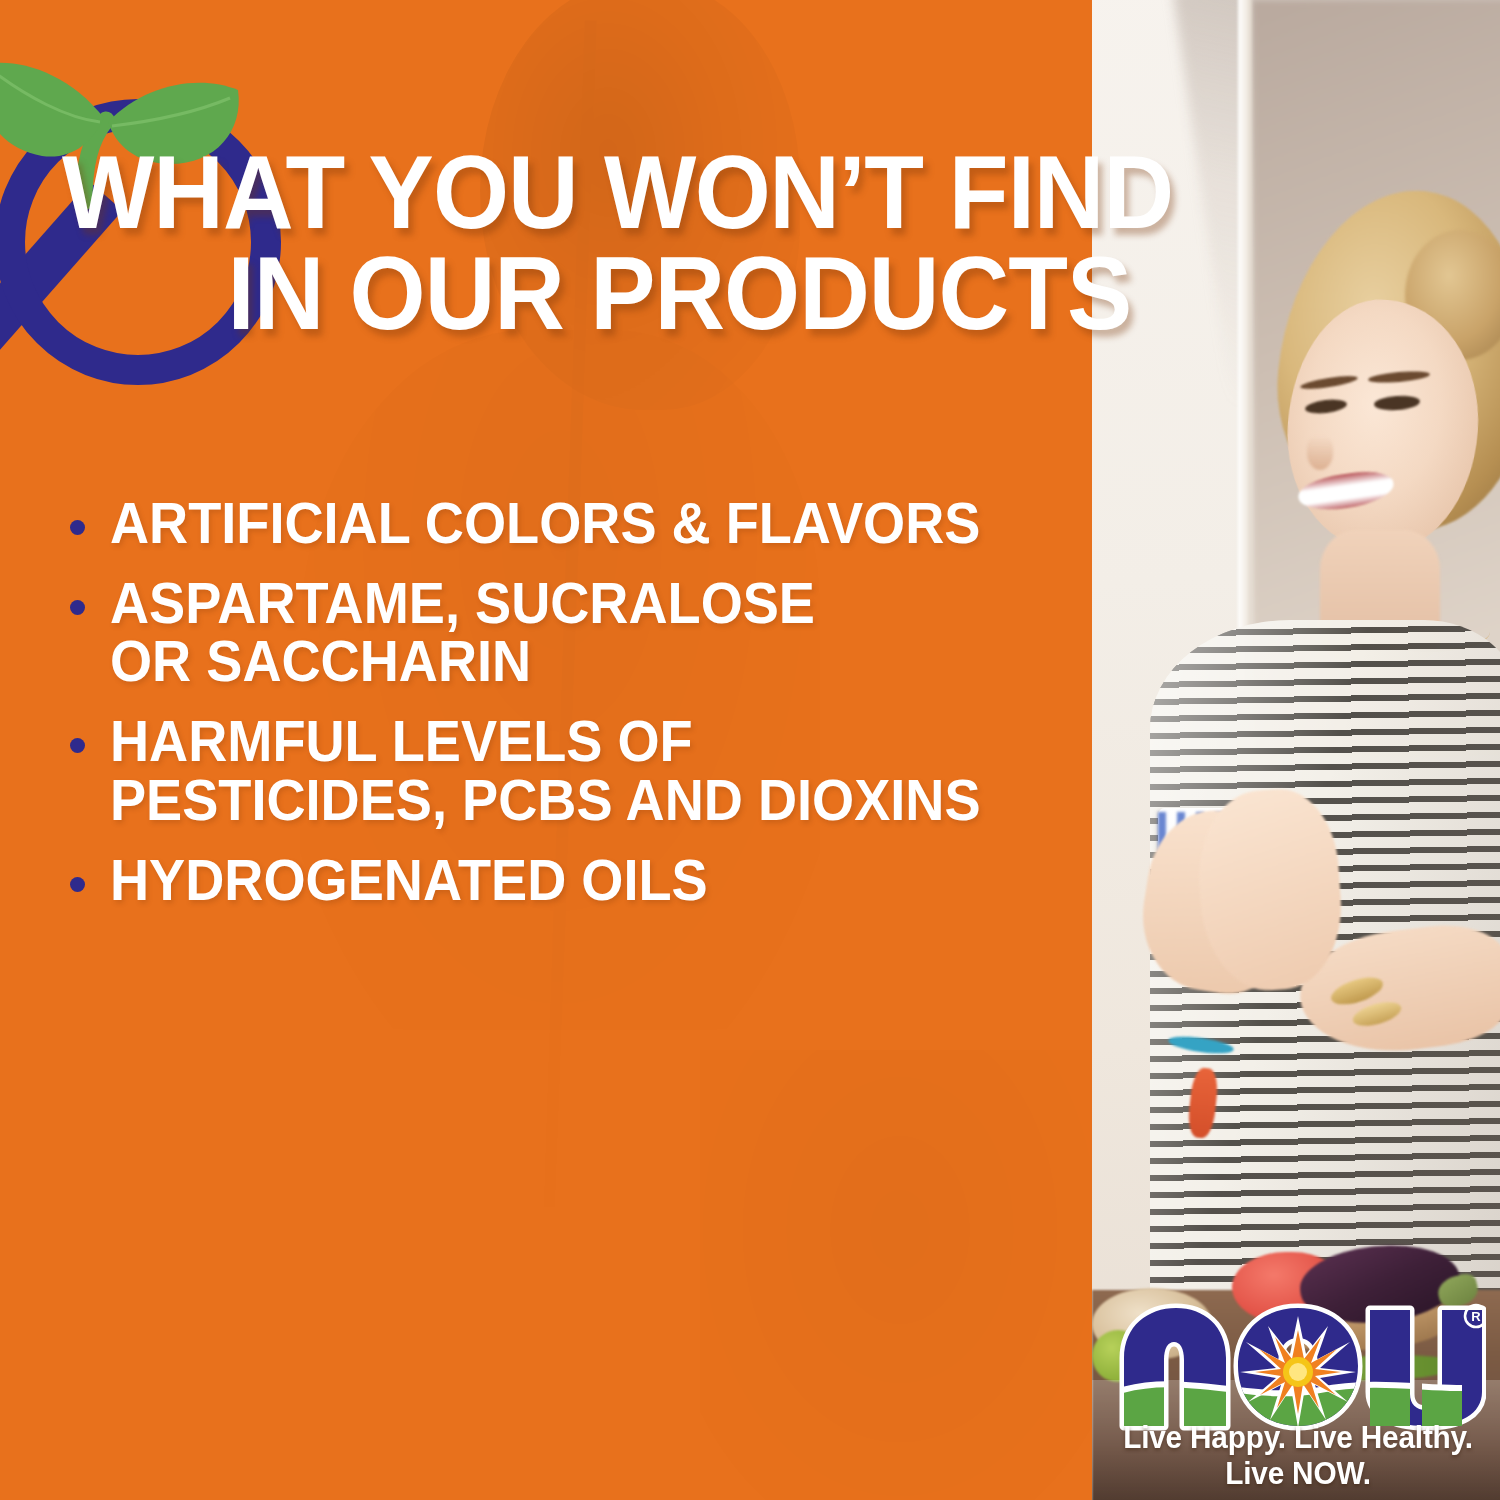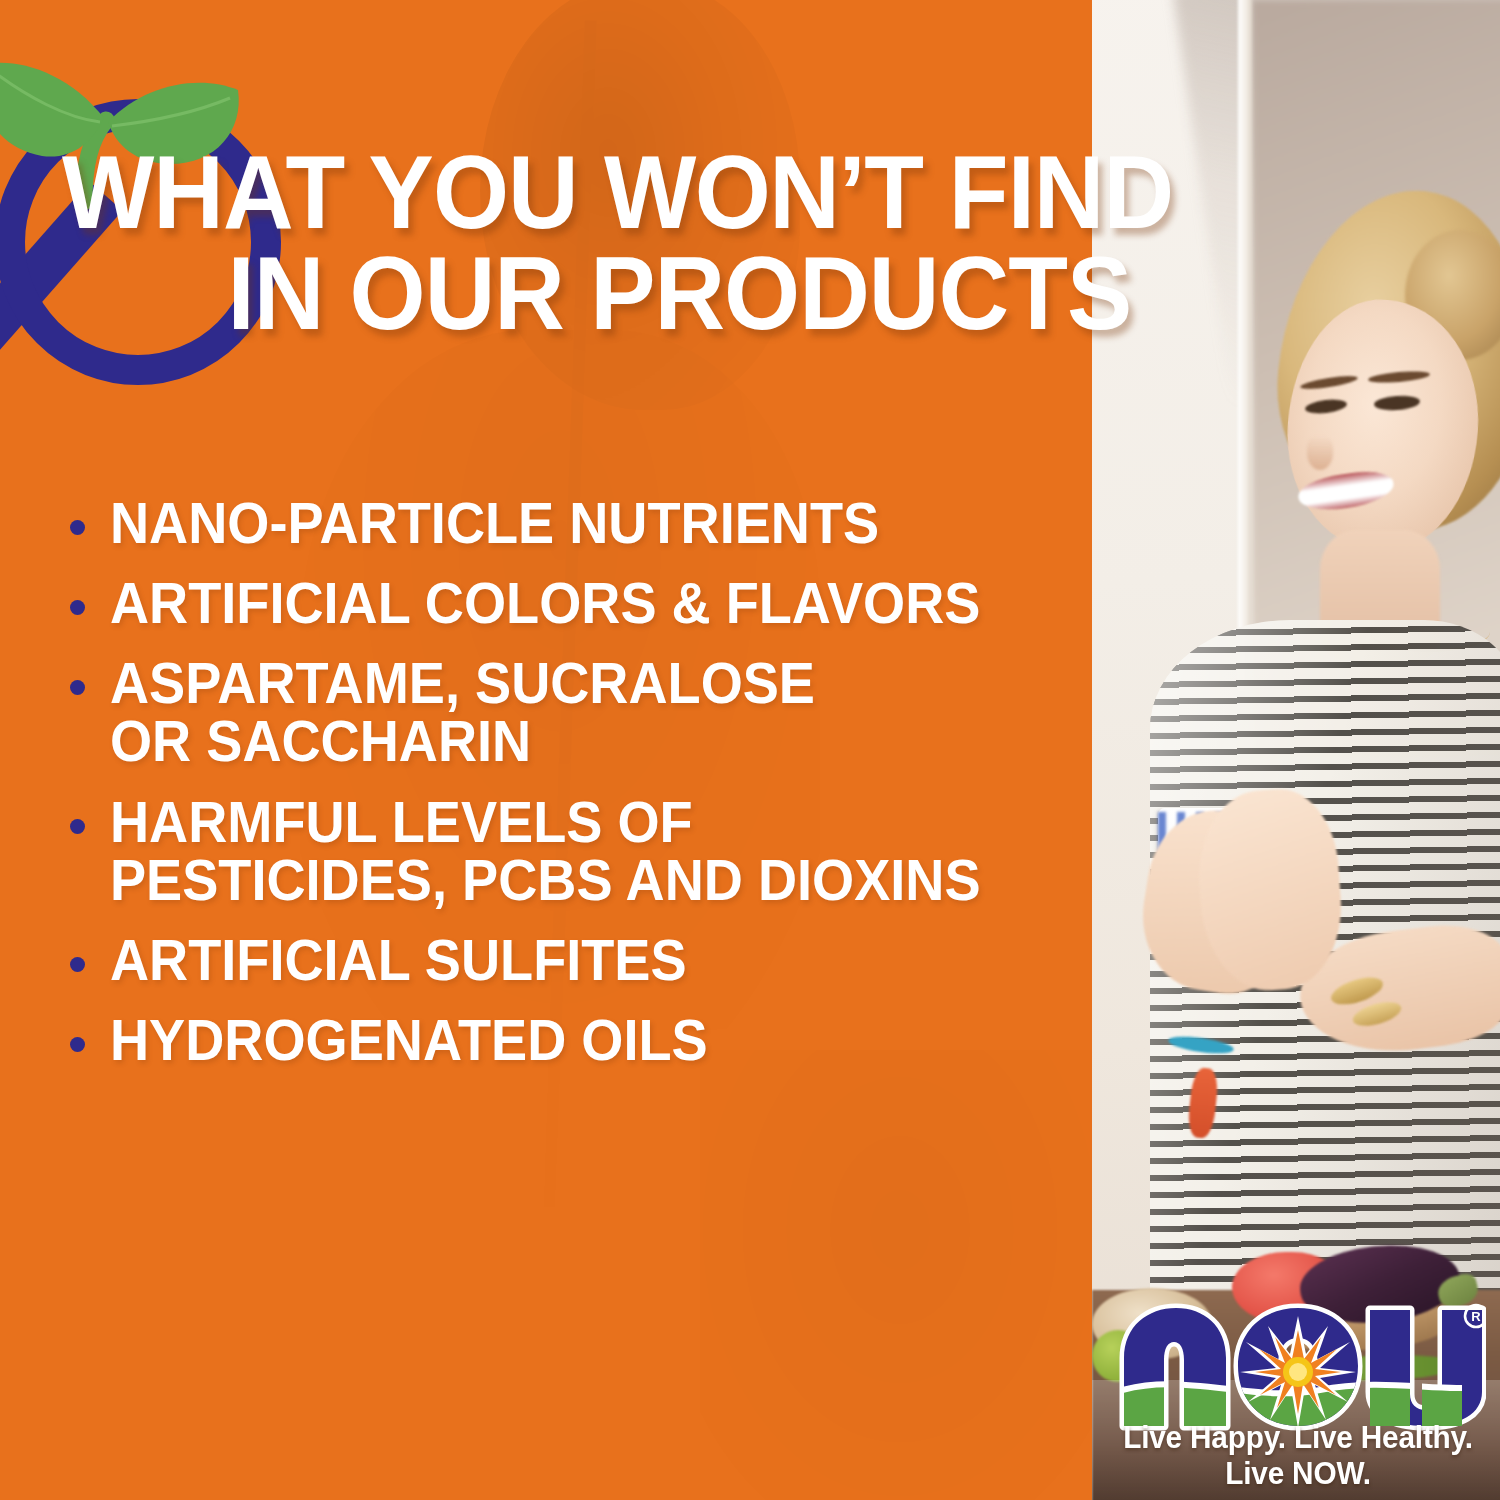--- a/index.html
+++ b/index.html
@@ -407,44 +407,36 @@
       <path d="M322,84 C284,100 238,108 204,112" fill="none" stroke="#76BA63" stroke-width="3"></path>
     </svg>
   </div>
 
   <div class="headline">
     <span class="l1"><span>WHAT YOU </span><span class="strong">WON’T</span><span> FIND</span></span>
     <span class="l2">IN OUR PRODUCTS</span>
   </div>
 
   <div class="bullets">
-    <div class="bullet-row">
-      <span class="dot"></span>
-      <span class="btext">NANO-PARTICLE NUTRIENTS</span>
-    </div>
     <div class="bullet-row">
       <span class="dot"></span>
       <span class="btext">ARTIFICIAL COLORS &amp; FLAVORS</span>
     </div>
     <div class="bullet-row">
       <span class="dot"></span>
       <span class="btext">ASPARTAME, SUCRALOSE
 OR SACCHARIN</span>
     </div>
     <div class="bullet-row">
       <span class="dot"></span>
       <span class="btext">HARMFUL LEVELS OF
 PESTICIDES, PCBS AND DIOXINS</span>
     </div>
     <div class="bullet-row">
       <span class="dot"></span>
-      <span class="btext">ARTIFICIAL SULFITES</span>
-    </div>
-    <div class="bullet-row">
-      <span class="dot"></span>
       <span class="btext">HYDROGENATED OILS</span>
     </div>
   </div>
 
   <div class="logo">
     <svg viewBox="0 0 376 132" width="376" height="132" aria-hidden="true">
       <defs>
         <clipPath id="nowclip">
           <path d="M14,126 L14,58 C14,26 38,8 66,8 C94,8 116,26 116,58 L116,126 L74,126 L74,60
                    C74,48 70,42 64,42 C58,42 54,48 54,60 L54,126 Z

